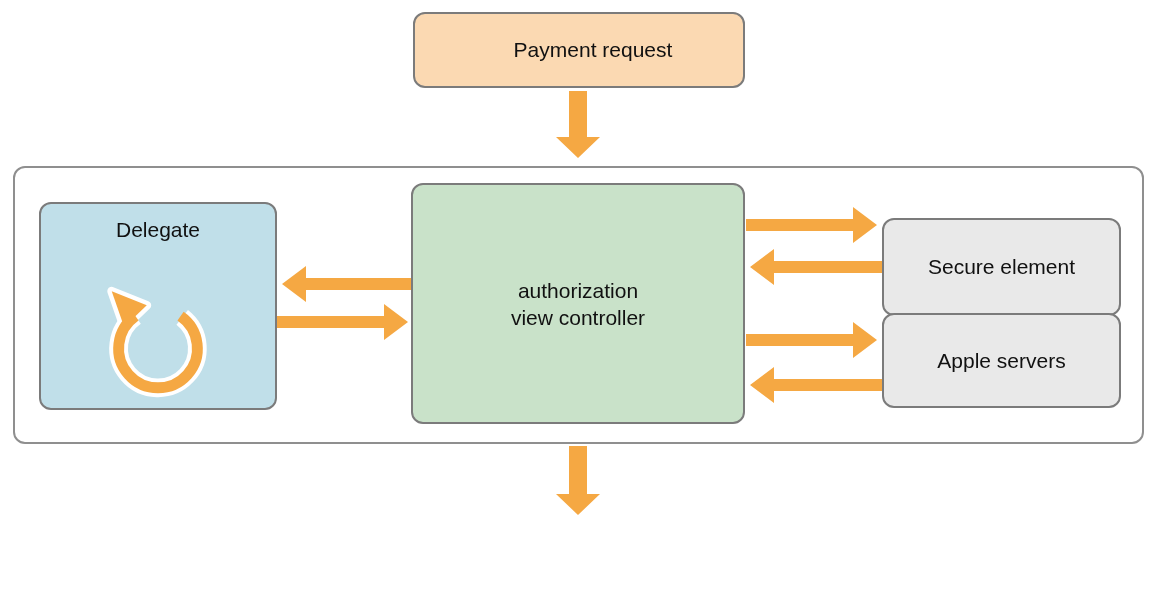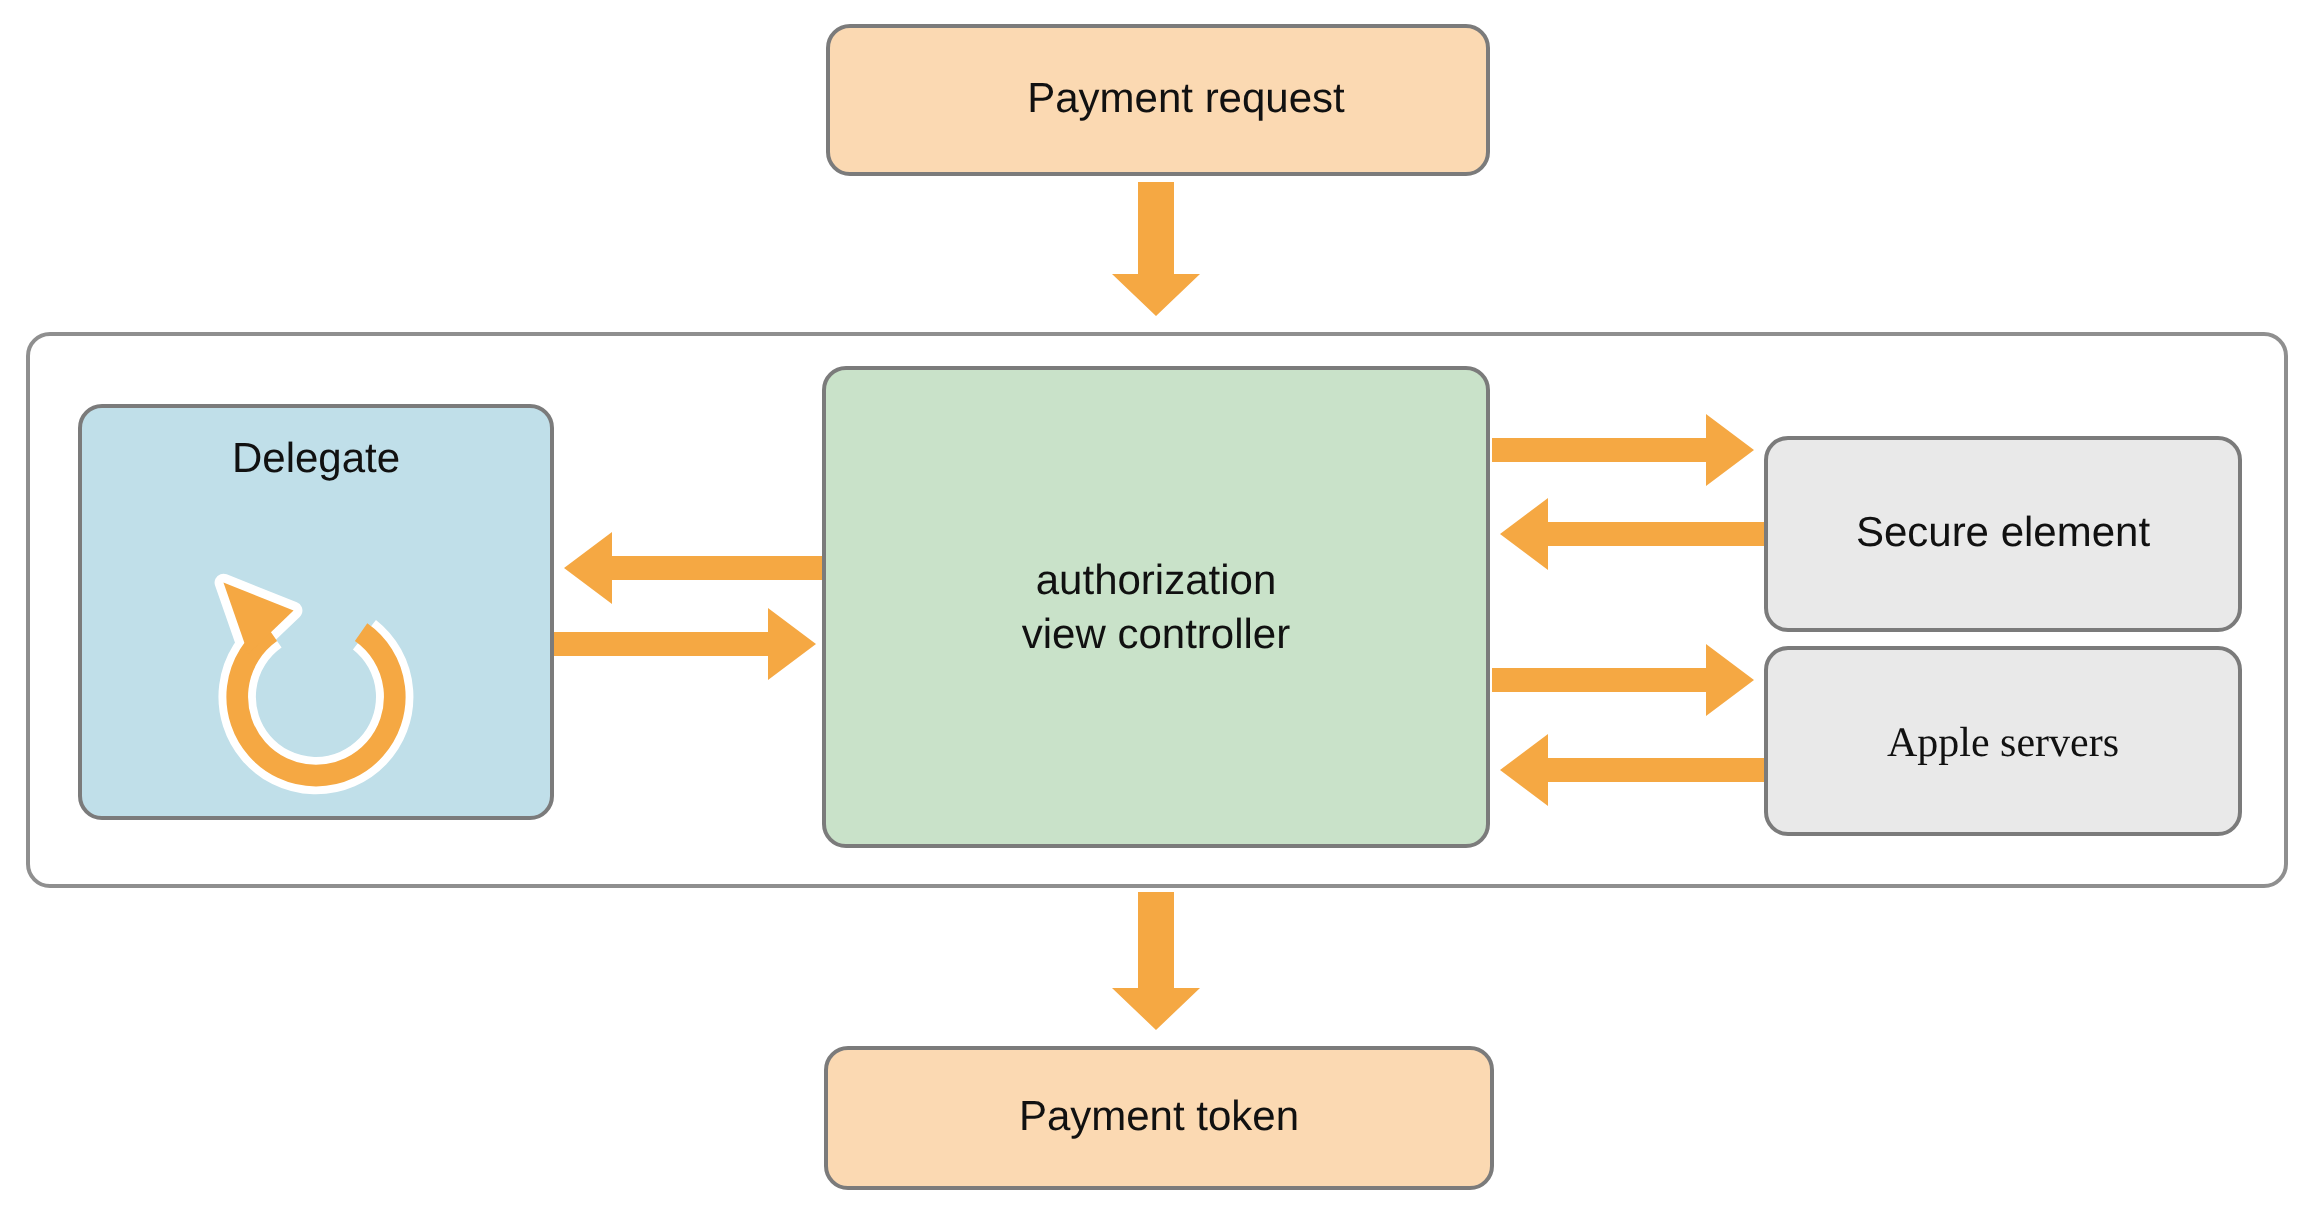--- a/index.html
+++ b/index.html
@@ -28,21 +28,21 @@
   .node-payment-request{left:413px;top:12px;width:332px;height:76px;padding-left:28px;}
   .node-controller{left:411px;top:183px;width:334px;height:241px;}
   .node-controller span{display:block;line-height:27px;}
   .node-delegate{
     left:39px;top:202px;width:238px;height:208px;
     flex-direction:column;justify-content:flex-start;gap:24px;
   }
   .delegate-label{margin-top:13px;}
   .delegate-icon{margin-top:10px;}
   .node-secure{left:882px;top:197px;width:239px;height:98px;margin-top:21px;}
-  .node-apple{left:882px;top:323px;width:239px;height:95px;font-family:Liberation Serif, serif;}
+  .node-apple{left:882px;top:313px;width:239px;height:95px;}
   .node-token{left:412px;top:523px;width:335px;height:72px;}
   .ring-white{fill:none;stroke:#ffffff;stroke-width:19;}
   .ring-orange{fill:none;stroke:var(--arrow-fill,#F5A843);stroke-width:11;}
   .head-white{fill:#ffffff;stroke:#ffffff;stroke-width:9;stroke-linejoin:round;}
   .head-orange{fill:var(--arrow-fill,#F5A843);}
 </style>
 </head>
 <body>
 
 <div class="stage">
@@ -82,17 +82,14 @@
   </div>
 
   <div class="node gray node-secure">
     <span>Secure element</span>
   </div>
 
   <div class="node gray node-apple">
     <span>Apple servers</span>
   </div>
 
-  <div class="node peach node-token">
-    <span>Payment token</span>
-  </div>
 
 </div>
 
 </body></html>

